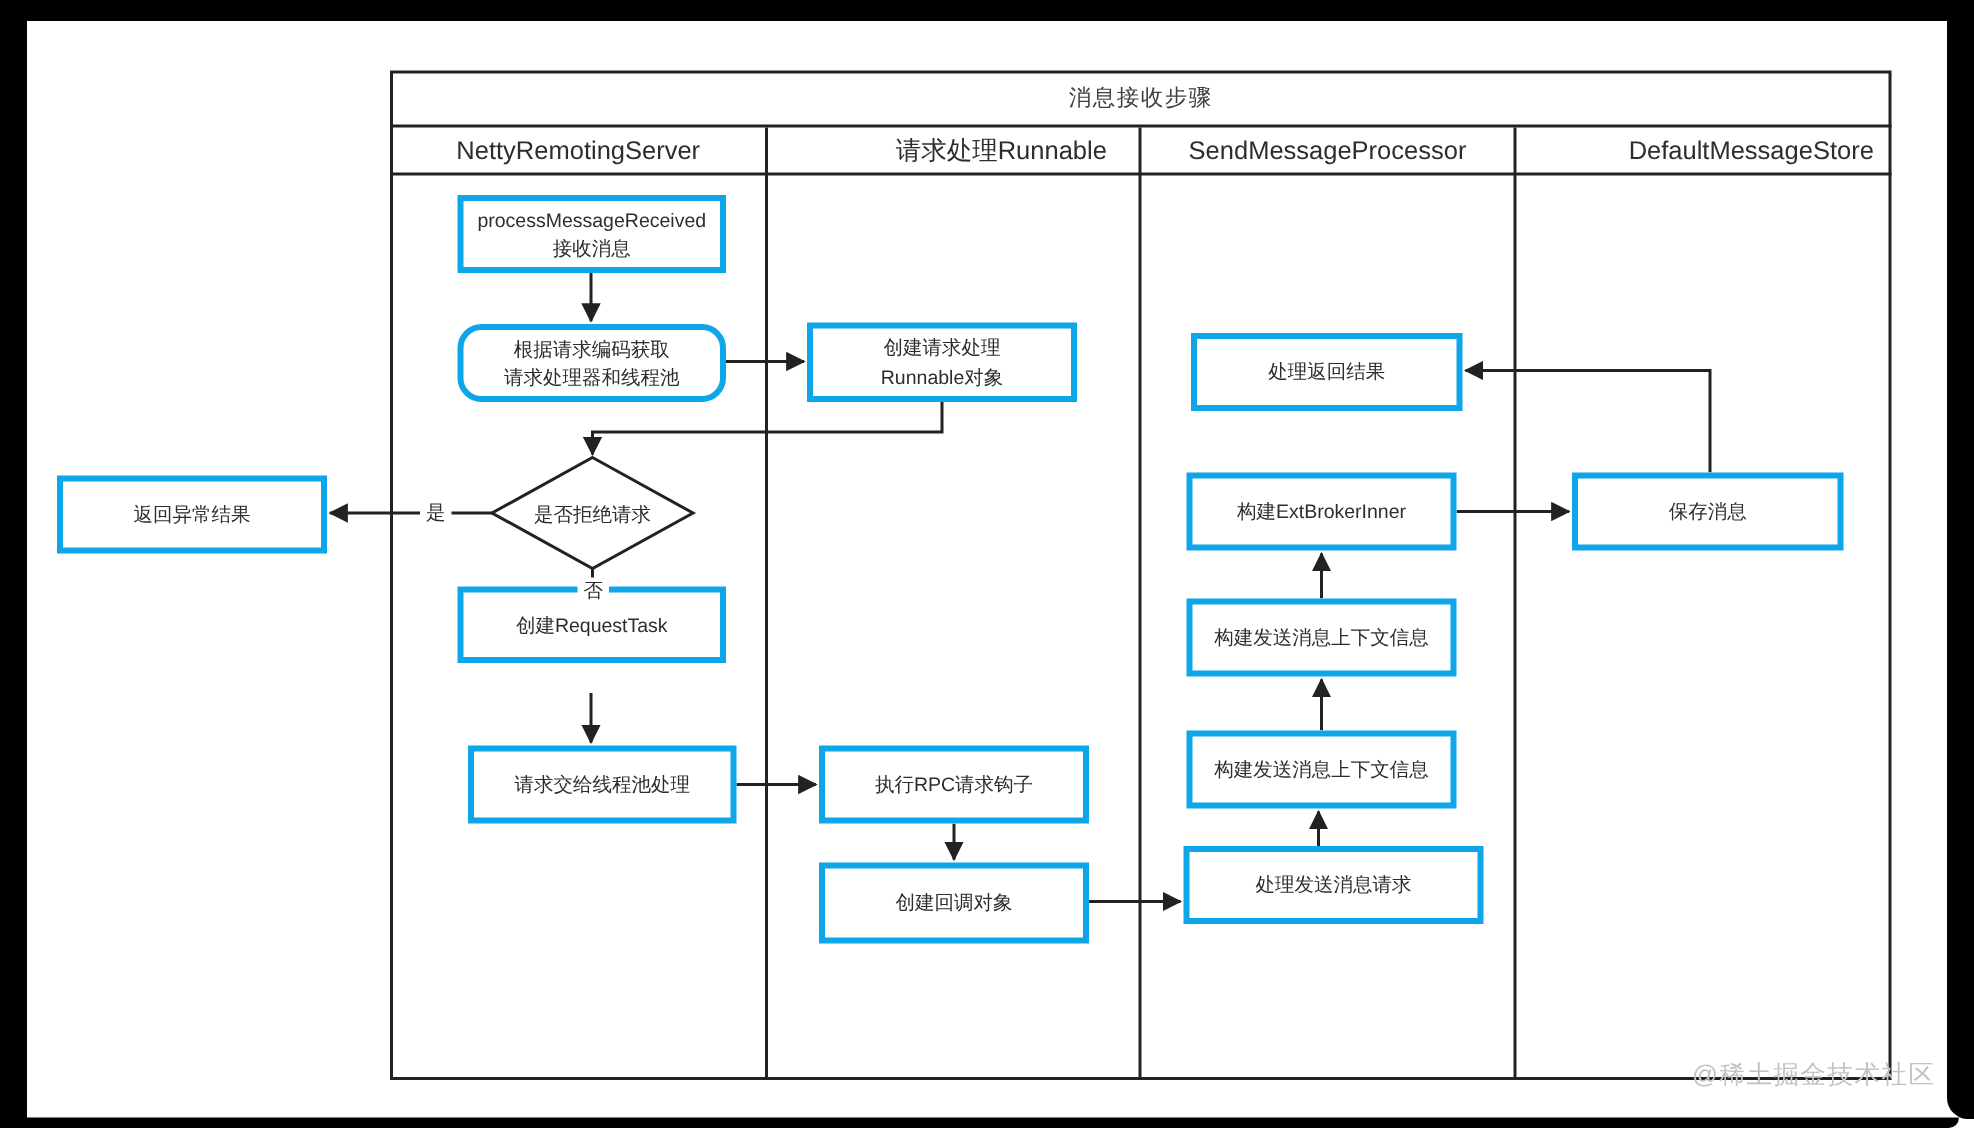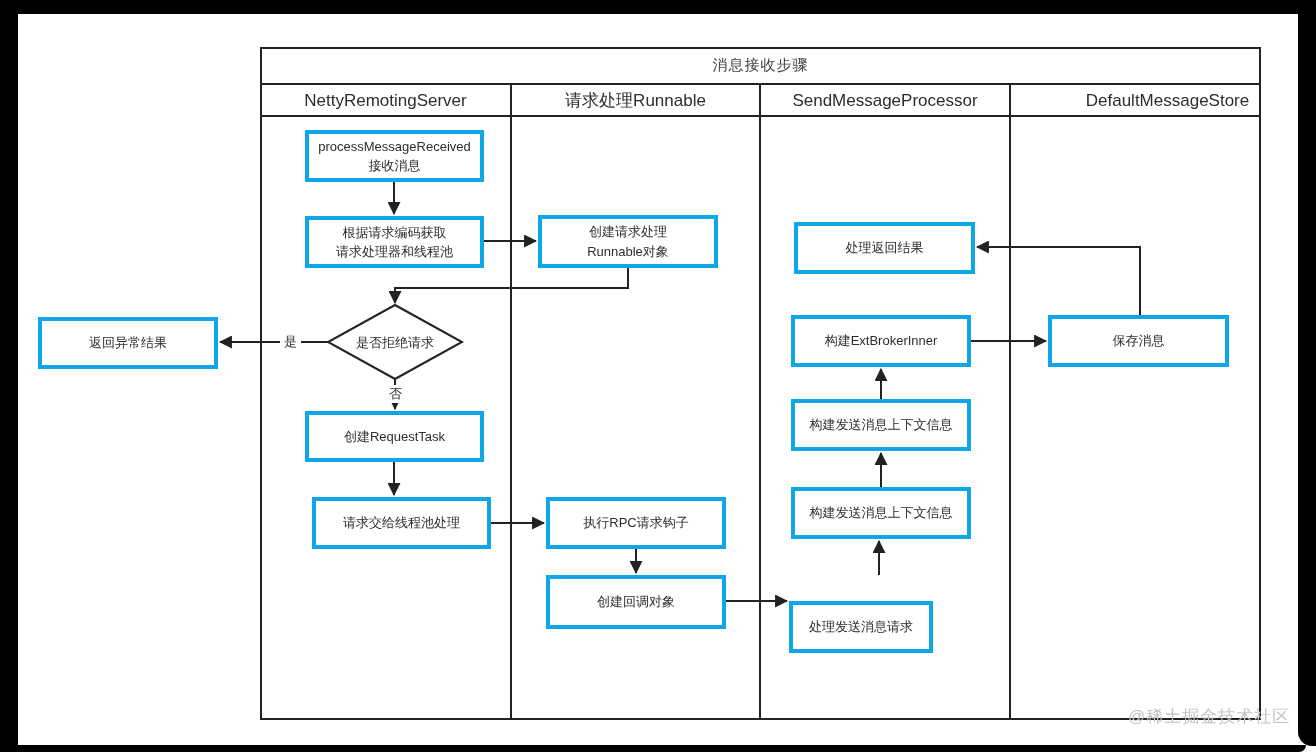--- a/index.html
+++ b/index.html
@@ -73,43 +73,43 @@
 
   <div class="frame"></div>
   <div class="hline" style="left:260px;top:83px;width:1001px;"></div>
   <div class="hline" style="left:260px;top:115px;width:1001px;"></div>
   <div class="vline" style="left:510px;top:85px;height:635px;"></div>
   <div class="vline" style="left:759px;top:85px;height:635px;"></div>
   <div class="vline" style="left:1009px;top:85px;height:635px;"></div>
 
   <div class="title-cell">消息接收步骤</div>
   <div class="lane-header" style="left:260px;width:251px;">NettyRemotingServer</div>
-  <div class="lane-header" style="left:511px;width:249px;">请求处理Runnable</div>
+  <div class="lane-header" style="left:511px;width:249px;padding-left:32px;">请求处理Runnable</div>
   <div class="lane-header" style="left:760px;width:250px;border-radius:14px;">SendMessageProcessor</div>
   <div class="lane-header" style="left:1010px;width:251px;padding-left:32px;">DefaultMessageStore</div>
 
   <div class="node" style="left:305px;top:130px;width:179px;height:52px;">processMessageReceived
 接收消息</div>
-  <div class="node" style="left:305px;top:216px;width:179px;height:52px;">根据请求编码获取
+  <div class="node" style="left:305px;top:216px;width:179px;height:52px;border-radius:16px;">根据请求编码获取
 请求处理器和线程池</div>
   <div class="diamond-label">是否拒绝请求</div>
   <div class="node" style="left:38px;top:317px;width:180px;height:52px;">返回异常结果</div>
-  <div class="node" style="left:305px;top:411px;width:179px;height:51px;">创建RequestTask</div>
+  <div class="node" style="left:305px;top:391px;width:179px;height:51px;">创建RequestTask</div>
   <div class="node" style="left:312px;top:497px;width:179px;height:52px;">请求交给线程池处理</div>
 
   <div class="node" style="left:538px;top:215px;width:180px;height:53px;">创建请求处理
 Runnable对象</div>
   <div class="node" style="left:546px;top:497px;width:180px;height:52px;">执行RPC请求钩子</div>
   <div class="node" style="left:546px;top:575px;width:180px;height:54px;text-align:center;">创建回调对象</div>
 
   <div class="node" style="left:794px;top:222px;width:181px;height:52px;">处理返回结果</div>
   <div class="node" style="left:791px;top:315px;width:180px;height:52px;">构建ExtBrokerInner</div>
   <div class="node" style="left:791px;top:399px;width:180px;height:52px;">构建发送消息上下文信息</div>
   <div class="node" style="left:791px;top:487px;width:180px;height:52px;">构建发送消息上下文信息</div>
-  <div class="node" style="left:789px;top:601px;width:144px;height:52px;">处理发送消息请求</div>
+  <div class="node" style="left:789px;top:564px;width:200px;height:52px;">处理发送消息请求</div>
 
   <div class="node" style="left:1048px;top:315px;width:181px;height:52px;">保存消息</div>
 
   <div class="edge-label yes">是</div>
   <div class="edge-label no">否</div>
 
   <div class="watermark">@稀土掘金技术社区</div>
 
   <div class="band top"></div>
   <div class="band left"></div>

